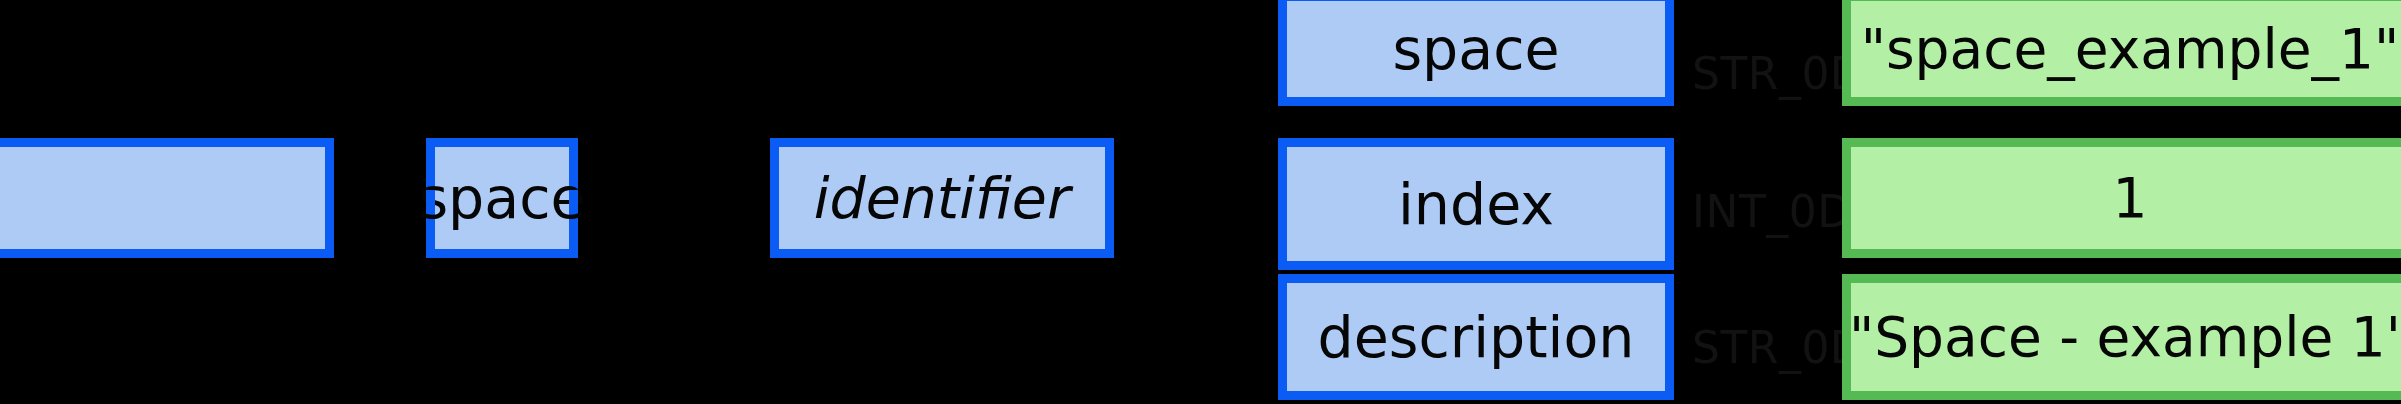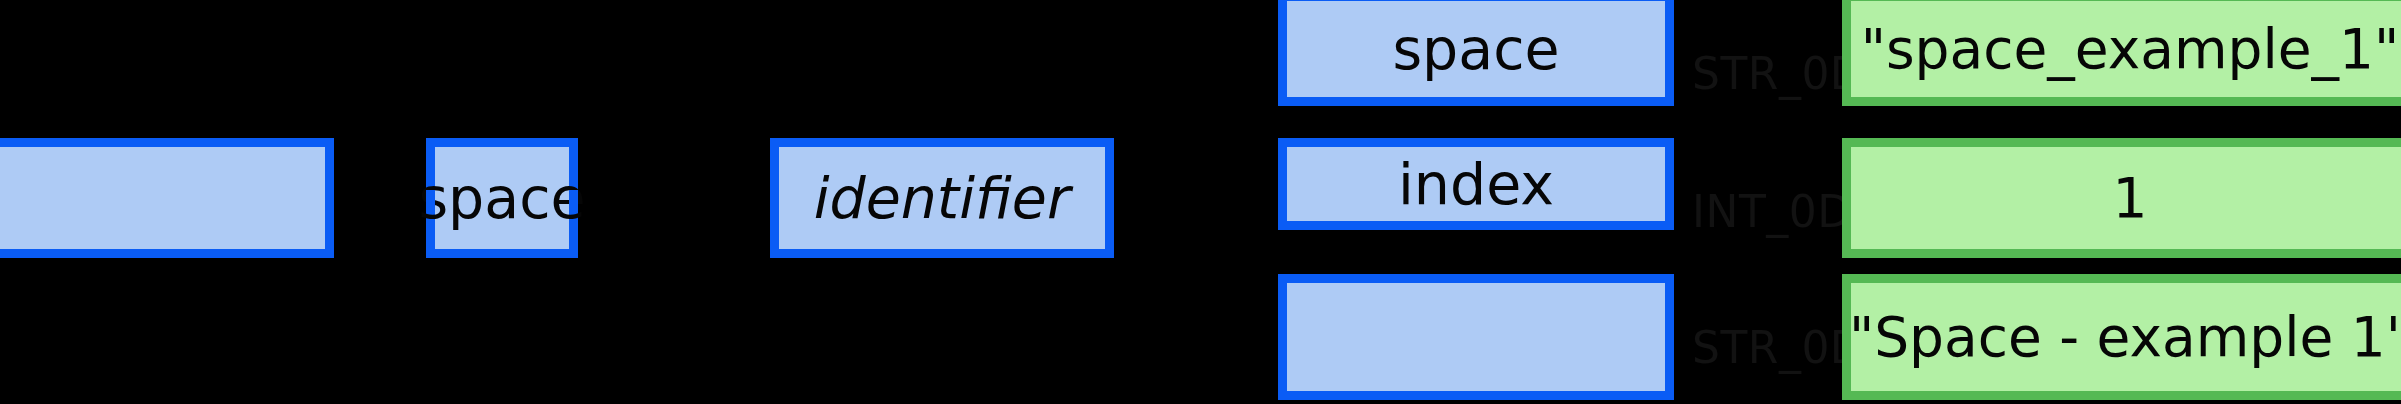--- a/index.html
+++ b/index.html
@@ -67,21 +67,21 @@
     letter-spacing: 0.5px;
     margin-top: 40px;
   }
 
   
   #n-grid_ggd   { left: -12px;  top: 138px; width: 346px; height: 120px; }
   #n-space      { left: 426px;  top: 138px; width: 152px; height: 120px; }
   #n-identifier { left: 770px;  top: 138px; width: 344px; height: 120px; font-style: italic; }
 
   #n-name        { left: 1278px; top: -8px;  width: 396px; height: 114px; }
-  #n-index       { left: 1278px; top: 138px; width: 396px; height: 92px; }
+  #n-index       { left: 1278px; top: 138px; width: 396px; height: 132px; }
   #n-description { left: 1278px; top: 274px; width: 396px; height: 126px; }
 
   #t-name        { left: 1692px; top: 12px;  }
   #t-index       { left: 1692px; top: 150px; }
   #t-description { left: 1692px; top: 286px; }
 
   #v-name        { left: 1842px; top: -8px;  width: 576px; height: 114px; }
   #v-index       { left: 1842px; top: 138px; width: 576px; height: 120px; }
   #v-description { left: 1842px; top: 274px; width: 576px; height: 126px; }
 </style>
@@ -114,20 +114,21 @@
 
   <div class="node blue" id="n-index">
     <span class="nub left"></span>
     <span class="nub right"></span>
     <span>index</span>
   </div>
 
   <div class="node blue" id="n-description">
     <span class="nub left"></span>
     <span class="nub right"></span>
+    <span>description</span>
   </div>
 
   <div class="typelabel" id="t-name">STR_0D</div>
   <div class="typelabel" id="t-index">INT_0D</div>
   <div class="typelabel" id="t-description">STR_0D</div>
 
   <div class="node green" id="v-name">
     <span class="nub left"></span>
     <span>"space_example_1"</span>
   </div>

